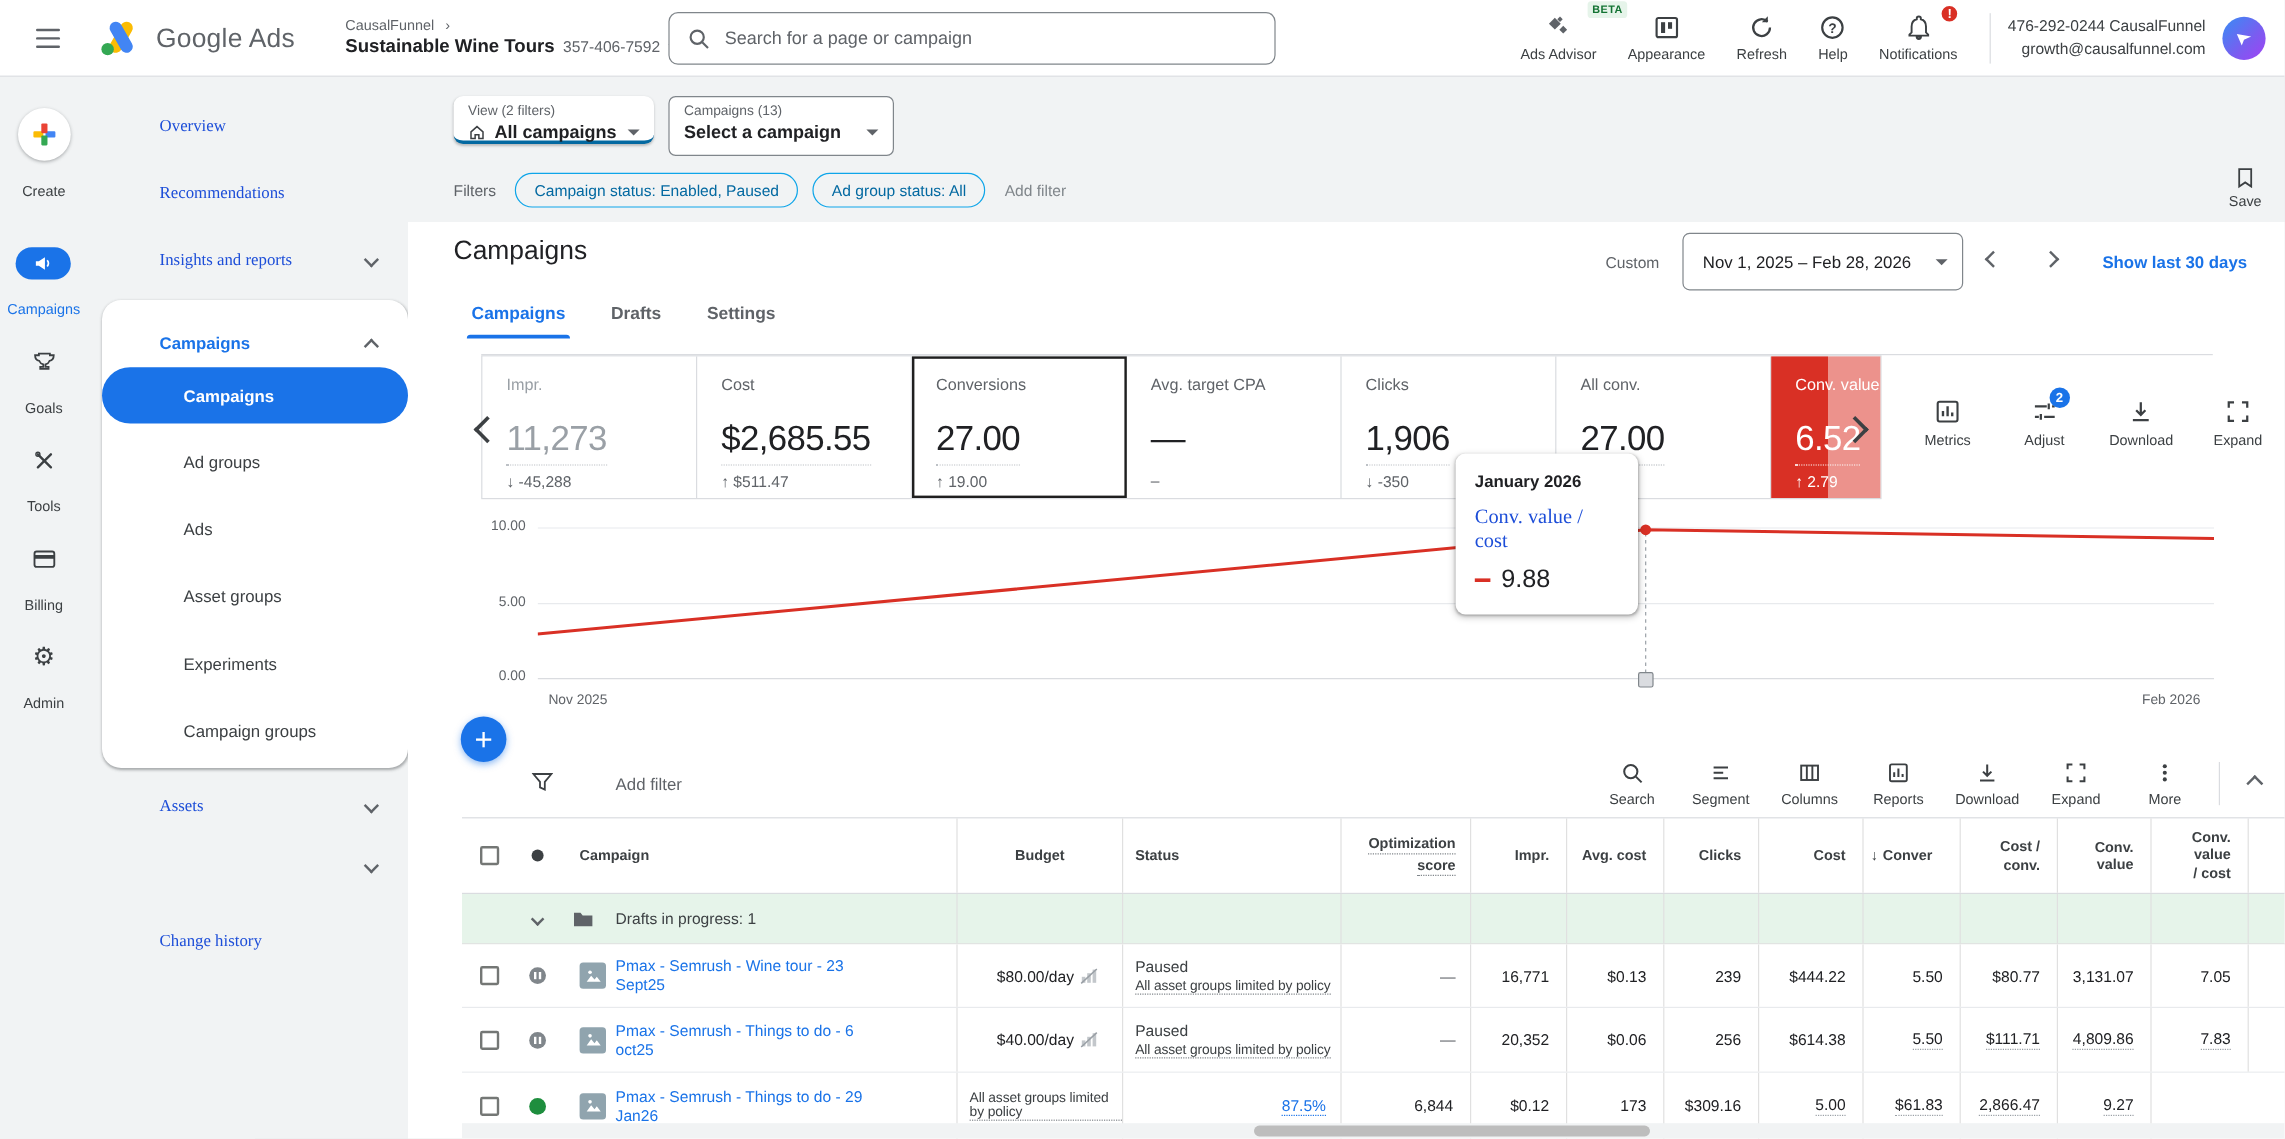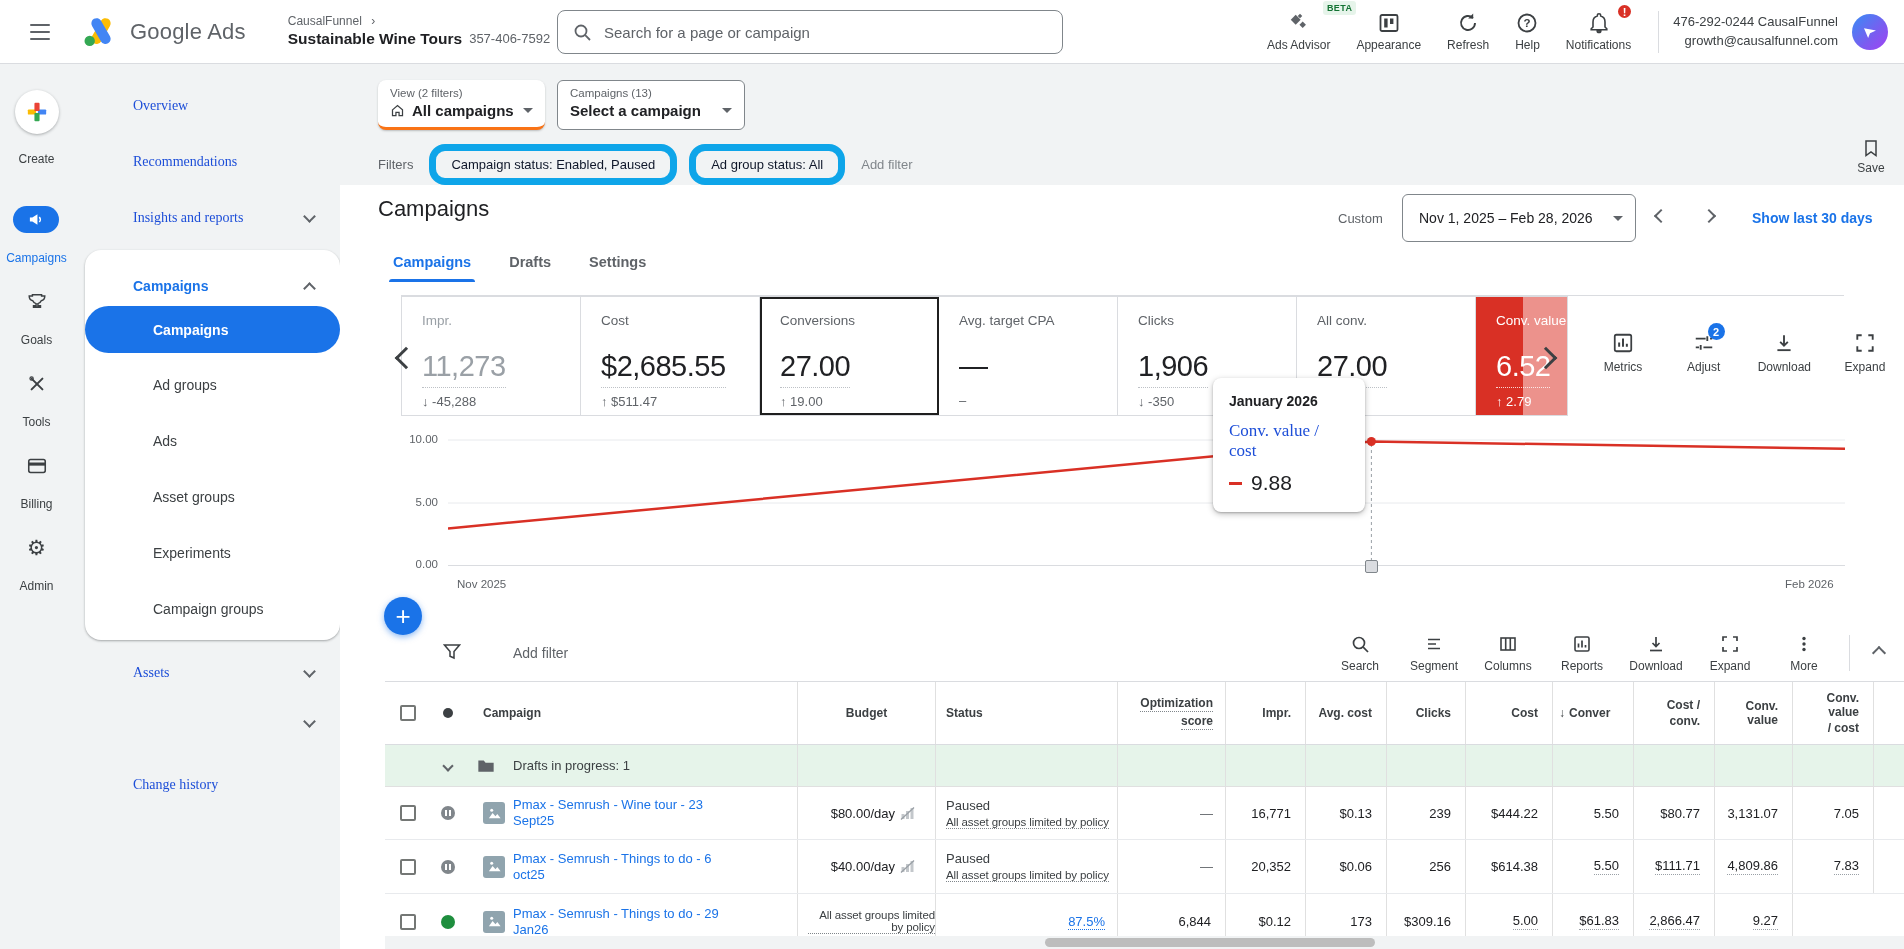--- a/index.html
+++ b/index.html
@@ -62,31 +62,31 @@
   .d-card{position:absolute;left:12px;top:186px;width:255px;height:390px;background:#fff;
           border-radius:16px;box-shadow:0 1px 2px rgba(60,64,67,.3),0 1px 3px rgba(60,64,67,.15);}
   .d-card .hdr{position:absolute;left:48px;top:28px;color:#1a73e8;font-weight:bold;cursor:pointer;}
   .d-pill{position:absolute;left:0;top:56px;width:255px;height:47px;border-radius:24px;background:#1a73e8;
           display:flex;align-items:center;cursor:pointer;}
   .d-pill span{margin-left:68px;color:#fff;font-weight:bold;}
   .d-sub{position:absolute;left:68px;color:#3c4043;cursor:pointer;}
   
   .main{position:relative;flex:1;}
   .sheet{position:absolute;left:0;right:0;top:121px;bottom:0;background:#fff;}
-  .vbox{position:absolute;left:38px;top:16px;width:167px;height:50px;background:#fff;border-radius:8px;
-        border-bottom:3px solid #f97316;box-shadow:0 1px 2px rgba(60,64,67,.3);padding:7px 12px 0;cursor:pointer;}
+  .vbox{position:absolute;left:38px;top:16px;width:167px;height:40px;background:#fff;border-radius:8px;
+        border-bottom:3px solid #0369a1;box-shadow:0 1px 2px rgba(60,64,67,.3);padding:7px 12px 0;cursor:pointer;}
   .vbox .small,.pbox .small{font-size:11.5px;color:#5f6368;}
   .vbox .val,.pbox .val{display:flex;align-items:center;gap:7px;font-size:15px;font-weight:bold;
         color:#202124;margin-top:3px;}
   .vbox .dd,.pbox .dd{margin-left:auto;}
   .pbox{position:absolute;left:217px;top:16px;width:188px;height:50px;background:#fff;border-radius:6px;
         border:1px solid #80868b;padding:6px 12px 0;cursor:pointer;}
   .filters-row{position:absolute;left:38px;top:80px;display:flex;align-items:center;gap:12px;}
   .filters-lbl{font-size:13px;color:#5f6368;margin-right:4px;}
-  .chip{border:7px solid #0ea5e9;border-radius:16px;padding:6px 15px;font-size:13px;color:#0f172a;cursor:pointer;}
+  .chip{border:1px solid #0ea5e9;border-radius:16px;padding:6px 15px;font-size:13px;color:#0369a1;cursor:pointer;}
   .addf{font-size:13px;color:#80868b;cursor:pointer;margin-left:4px;}
   .save-btn{position:absolute;left:1504px;top:74px;width:54px;display:flex;flex-direction:column;
             align-items:center;gap:3px;cursor:pointer;}
   .save-btn .lbl{font-size:12px;color:#3c4043;}
   .page-title{position:absolute;left:38px;top:132px;font-size:22px;color:#202124;}
   .custom-lbl{position:absolute;left:998px;top:147px;font-size:13px;color:#5f6368;}
   .date-box{position:absolute;left:1062px;top:130px;width:234px;height:48px;border:1px solid #80868b;
             border-radius:6px;background:#fff;display:flex;align-items:center;padding:0 12px 0 16px;cursor:pointer;}
   .date-box .txt{font-size:14px;color:#202124;}
   .date-box .dd{margin-left:auto;}
@@ -175,21 +175,21 @@
   .state{width:14px;height:14px;border-radius:50%;margin:0 auto;display:flex;align-items:center;
          justify-content:center;gap:2px;}
   .state.paused{background:#80868b;}
   .state.paused i{width:2px;height:6px;background:#fff;display:block;}
   .state.on{background:#1e8e3e;}
   .camp-cell{padding-left:18px;gap:8px;}
   .adicon{width:22px;height:22px;border-radius:3px;background:#90a4ae;flex:none;display:flex;
           align-items:center;justify-content:center;}
   .camp-name{color:#1a73e8;line-height:16px;width:212px;cursor:pointer;}
   .budget-cell{justify-content:flex-end;padding-right:20px;gap:5px;}
-  .status-cell{flex-direction:column;align-items:flex-start !important;justify-content:center;padding-left:10px;gap:3px;text-align:right;}
+  .status-cell{flex-direction:column;align-items:flex-start !important;justify-content:center;padding-left:10px;gap:3px;}
   .st1{font-size:13px;color:#3c4043;}
   .st2{font-size:11.5px;color:#3c4043;letter-spacing:-.1px;border-bottom:1px dotted #80868b;cursor:pointer;}
   .opt-cell{justify-content:flex-end;padding-right:12px;color:#5f6368;}
   .opt-link{color:#1a73e8;border-bottom:1px dotted #1a73e8;cursor:pointer;}
   .dt{border-bottom:1px dotted #9aa0a6;padding-bottom:1px;}
   .hscroll{position:absolute;left:45px;bottom:0;width:1519px;height:13px;background:#f1f3f4;}
   .hthumb{position:absolute;left:660px;top:2px;width:330px;height:9px;border-radius:5px;background:#bdbdbd;cursor:pointer;}
 </style>
 </head>
 <body>

